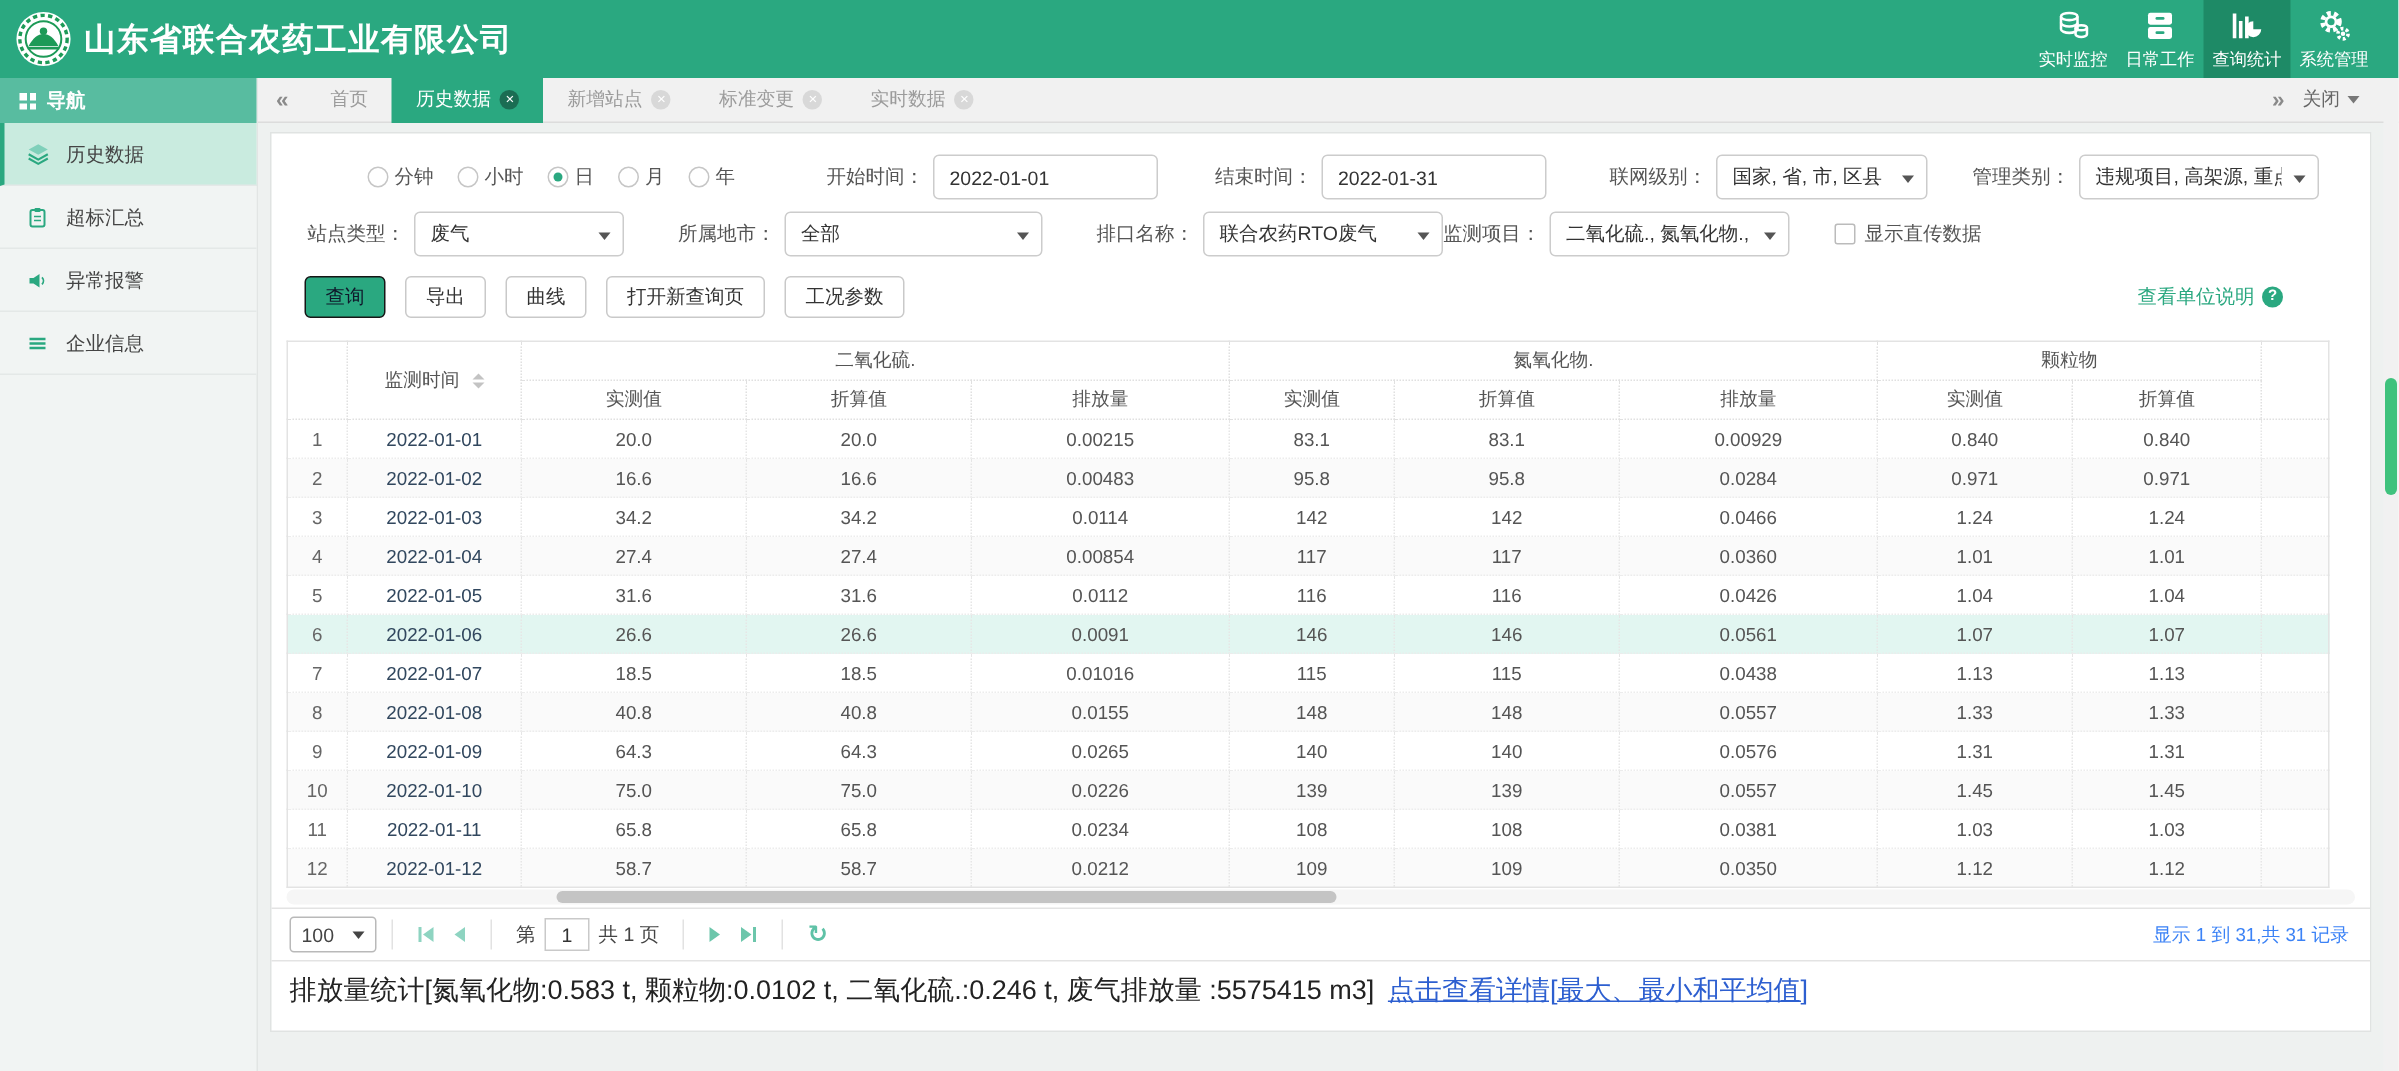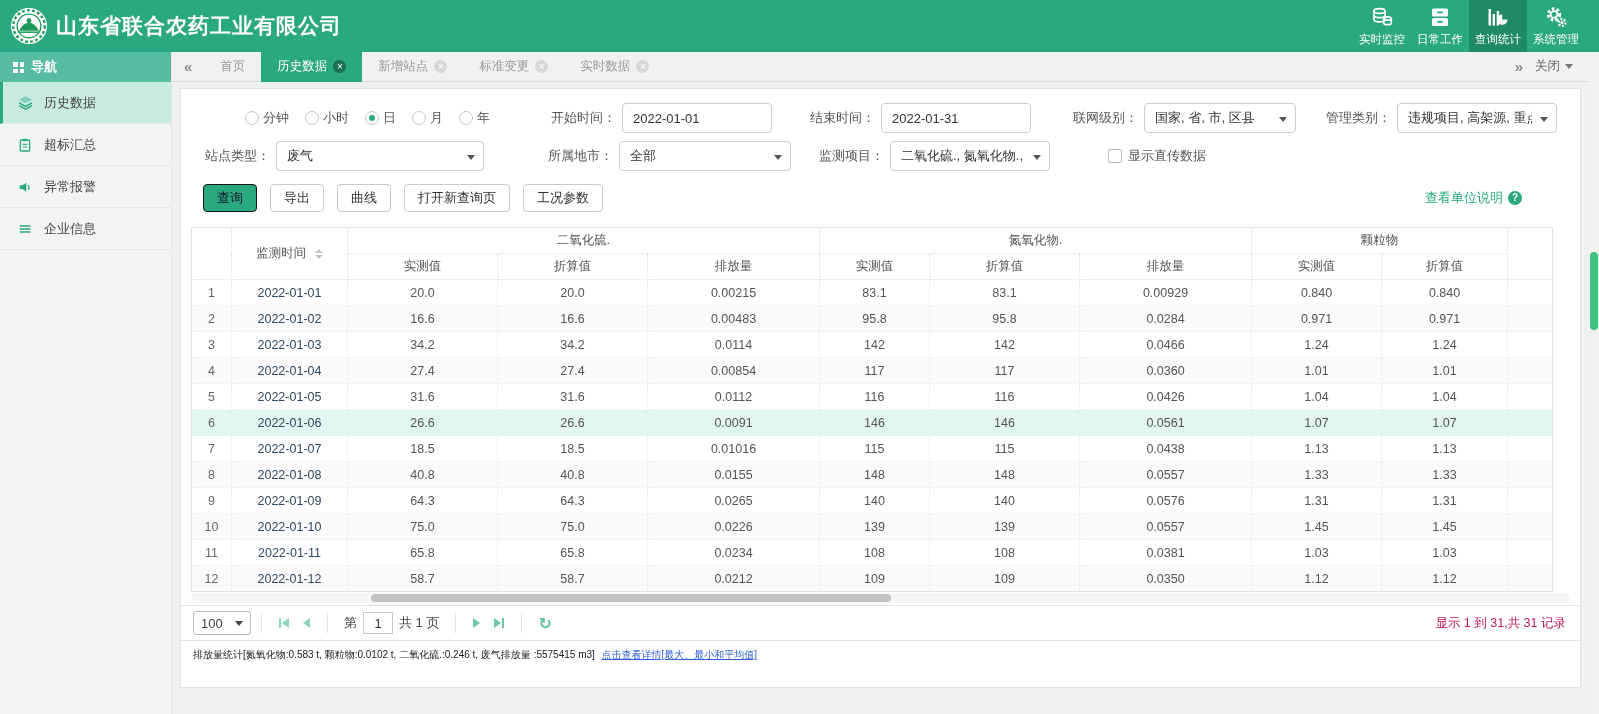--- a/index.html
+++ b/index.html
@@ -44,21 +44,21 @@
   .tab-rightctl { margin-left:auto; display:flex; align-items:center; gap:10px; padding-right:26px; }
   .closemenu { color:#666; display:flex; align-items:center; gap:5px; cursor:pointer; }
   .caret-down { width:0; height:0; border-left:4px solid transparent; border-right:4px solid transparent; border-top:5px solid #777; display:inline-block; }
 
   
   .content { flex:1; background:#eef1f0; padding:6px 18px 0 8px; }
   .panel { position:relative; background:#fff; border:1px solid #e0e3e2; height:600px; }
 
   .frow { display:flex; font-size:13px; color:#555; }
   .frow1 { margin-top:12px; height:34px; }
-  .frow2 { margin-top:4px; height:34px;gap:28px; }
+  .frow2 { margin-top:4px; height:34px; }
   .fgroup { display:flex; align-items:center; white-space:nowrap; }
   .flabel { margin-right:6px; }
   .tinput { width:150px; height:30px; border:1px solid #ccc; border-radius:4px; padding:0 10px; font-size:13px; color:#333; font-family:inherit; background:#fff; }
   .select { position:relative; height:30px; border:1px solid #ccc; border-radius:4px; background:#fff; display:flex; align-items:center; padding:0 24px 0 10px; color:#333; cursor:pointer; overflow:hidden; }
   .select .val { overflow:hidden; text-overflow:clip; white-space:nowrap; }
   .select .s-caret { position:absolute; right:8px; top:13px; width:0; height:0; border-left:4px solid transparent; border-right:4px solid transparent; border-top:5px solid #555; }
 
   .radio-group { margin-left:64px; display:flex; gap:16px; width:300px; }
   .radio { display:flex; align-items:center; gap:4px; cursor:pointer; }
   .rdot { width:14px; height:14px; border:1px solid #c6c6c6; border-radius:50%; background:#fff; display:inline-block; position:relative; }
@@ -101,23 +101,23 @@
   .pgsep { width:1px; height:20px; background:#e2e2e2; margin:0 10px; }
   .pbtn { display:flex; align-items:center; gap:1px; padding:0 7px; cursor:pointer; }
   .tri { width:0; height:0; }
   .tri.l { border-top:5px solid transparent; border-bottom:5px solid transparent; border-right:7px solid #8ed4c1; }
   .tri.r { border-top:5px solid transparent; border-bottom:5px solid transparent; border-left:7px solid #6cc6ab; }
   .pbar { width:2px; height:10px; background:#8ed4c1; }
   .pbar.d { background:#6cc6ab; }
   .pageno { display:flex; align-items:center; gap:6px; margin:0 6px; }
   .pageno input { width:30px; height:22px; border:1px solid #c9c9c9; text-align:center; font-size:13px; font-family:inherit; color:#333; }
   .refresh { color:#5fc2a7; font-size:16px; font-weight:bold; padding:0 6px; cursor:pointer; }
-  .records { position:absolute; right:14px; color:#be185d; font-size:12.5px; }
-
-  .statsline { padding:7px 12px 0 12px; font-size:10px; color:#222; white-space:nowrap; }
+  .records { position:absolute; right:14px; color:#3b82f6; font-size:12.5px; }
+
+  .statsline { padding:7px 12px 0 12px; font-size:18px; color:#222; white-space:nowrap; }
   .statsline .dlink { color:#2d5fd0; text-decoration:underline; cursor:pointer; margin-left:4px; }
 
   
   .vscroll { position:absolute; right:0; top:52px; width:10px; height:662px; background:#f1f1f1; }
   .vthumb { position:absolute; left:1px; top:200px; width:8px; height:78px; background:#3fc27d; border-radius:4px; }
 </style>
 </head>
 <body>
 
 <div class="page">
@@ -292,46 +292,53 @@
             <div class="fgroup" style="margin-left:6px">
               <span class="flabel">开始时间：</span>
               <input class="tinput" value="2022-01-01" style="">
             </div>
             <div class="fgroup" style="margin-left:38px">
               <span class="flabel">结束时间：</span>
               <input class="tinput" value="2022-01-31" style="">
             </div>
             <div class="fgroup" style="margin-left:42px">
               <span class="flabel">联网级别：</span>
-              <div class="select" style="width:152px">
+              <div class="select" style="width:141px">
                 <span class="val">国家, 省, 市, 区县</span>
                 <i class="s-caret"></i>
               </div>
             </div>
             <div class="fgroup" style="margin-left:30px">
               <span class="flabel">管理类别：</span>
               <div class="select" style="width:160px">
                 <span class="val">违规项目, 高架源, 重点排</span>
                 <i class="s-caret"></i>
               </div>
             </div>
           </div>
 
           <div class="frow frow2">
             <div class="fgroup" style="margin-left:24px">
               <span class="flabel">站点类型：</span>
-              <div class="select" style="width:208px">
+              <div class="select" style="width:140px">
                 <span class="val">废气</span>
                 <i class="s-caret"></i>
               </div>
             </div>
             <div class="fgroup" style="margin-left:36px">
               <span class="flabel">所属地市：</span>
               <div class="select" style="width:172px">
                 <span class="val">全部</span>
+                <i class="s-caret"></i>
+              </div>
+            </div>
+            <div class="fgroup" style="margin-left:36px">
+              <span class="flabel">排口名称：</span>
+              <div class="select" style="width:160px">
+                <span class="val">联合农药RTO废气</span>
                 <i class="s-caret"></i>
               </div>
             </div>
             <div class="fgroup" style="">
               <span class="flabel">监测项目：</span>
               <div class="select" style="width:160px">
                 <span class="val">二氧化硫., 氮氧化物., 颗粒</span>
                 <i class="s-caret"></i>
               </div>
             </div>

